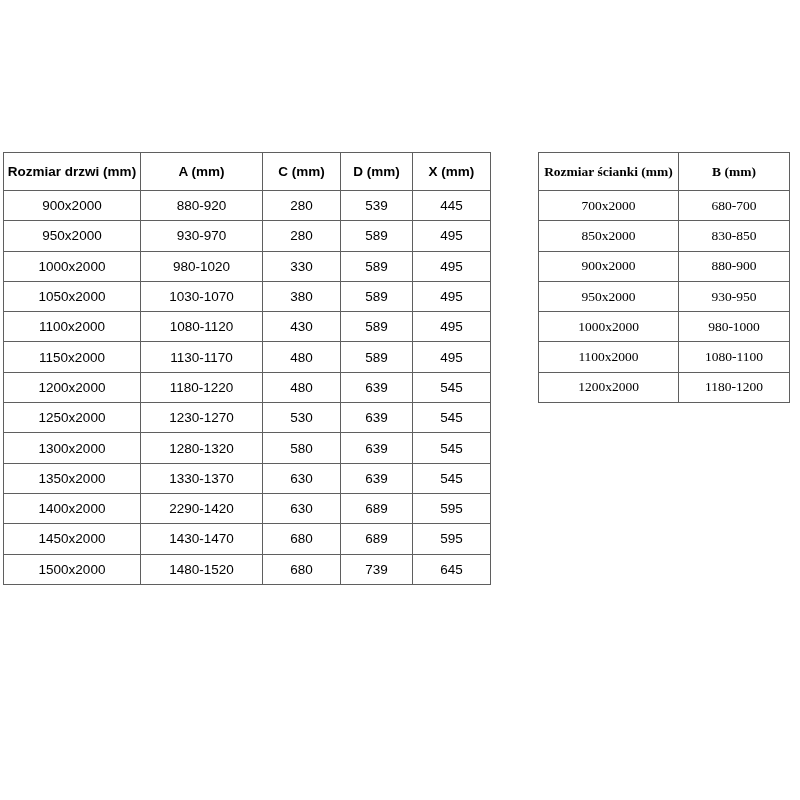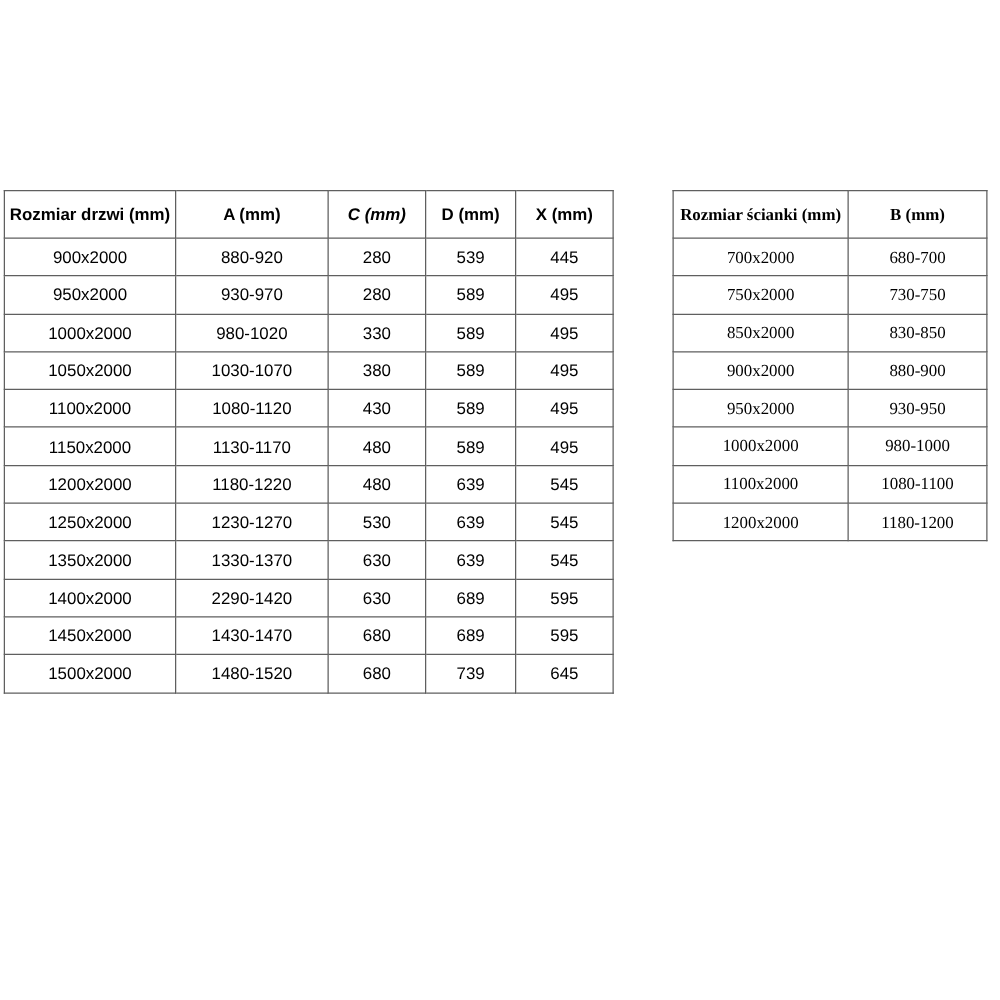--- a/index.html
+++ b/index.html
@@ -38,21 +38,21 @@
     height: 37px;
   }
   .dim-table td {
     font-size: 13.5px;
     font-weight: normal;
     height: 29.3px;
   }
   #doors-table { left: 3px;  top: 152px; width: 482px; }
   #doors-table th:nth-child(1) { width: 136px; }
   #doors-table th:nth-child(2) { width: 121px; }
-  #doors-table th:nth-child(3) { width: 77px; font-style: italic;  }
+  #doors-table th:nth-child(3) { width: 77px;  }
   #doors-table th:nth-child(4) { width: 71px;  }
   #doors-table th:nth-child(5) { width: 77px;  }
   #walls-table { left: 538px; top: 152px; width: 249px; font-family: Liberation Serif, serif; }
   #walls-table th:nth-child(1) { width: 139px; }
   #walls-table th:nth-child(2) { width: 110px; }
 </style>
 </head>
 <body>
 
 <div class="canvas">
@@ -117,20 +117,27 @@
           <td>545</td>
         </tr>
         <tr>
           <td>1250x2000</td>
           <td>1230-1270</td>
           <td>530</td>
           <td>639</td>
           <td>545</td>
         </tr>
         <tr>
+          <td>1300x2000</td>
+          <td>1280-1320</td>
+          <td>580</td>
+          <td>639</td>
+          <td>545</td>
+        </tr>
+        <tr>
           <td>1350x2000</td>
           <td>1330-1370</td>
           <td>630</td>
           <td>639</td>
           <td>545</td>
         </tr>
         <tr>
           <td>1400x2000</td>
           <td>2290-1420</td>
           <td>630</td>
@@ -159,24 +166,20 @@
           <th>Rozmiar ścianki (mm)</th>
           <th>B (mm)</th>
         </tr>
       </thead>
       <tbody>
         <tr>
           <td>700x2000</td>
           <td>680-700</td>
         </tr>
         <tr>
-          <td>750x2000</td>
-          <td>730-750</td>
-        </tr>
-        <tr>
           <td>850x2000</td>
           <td>830-850</td>
         </tr>
         <tr>
           <td>900x2000</td>
           <td>880-900</td>
         </tr>
         <tr>
           <td>950x2000</td>
           <td>930-950</td>

